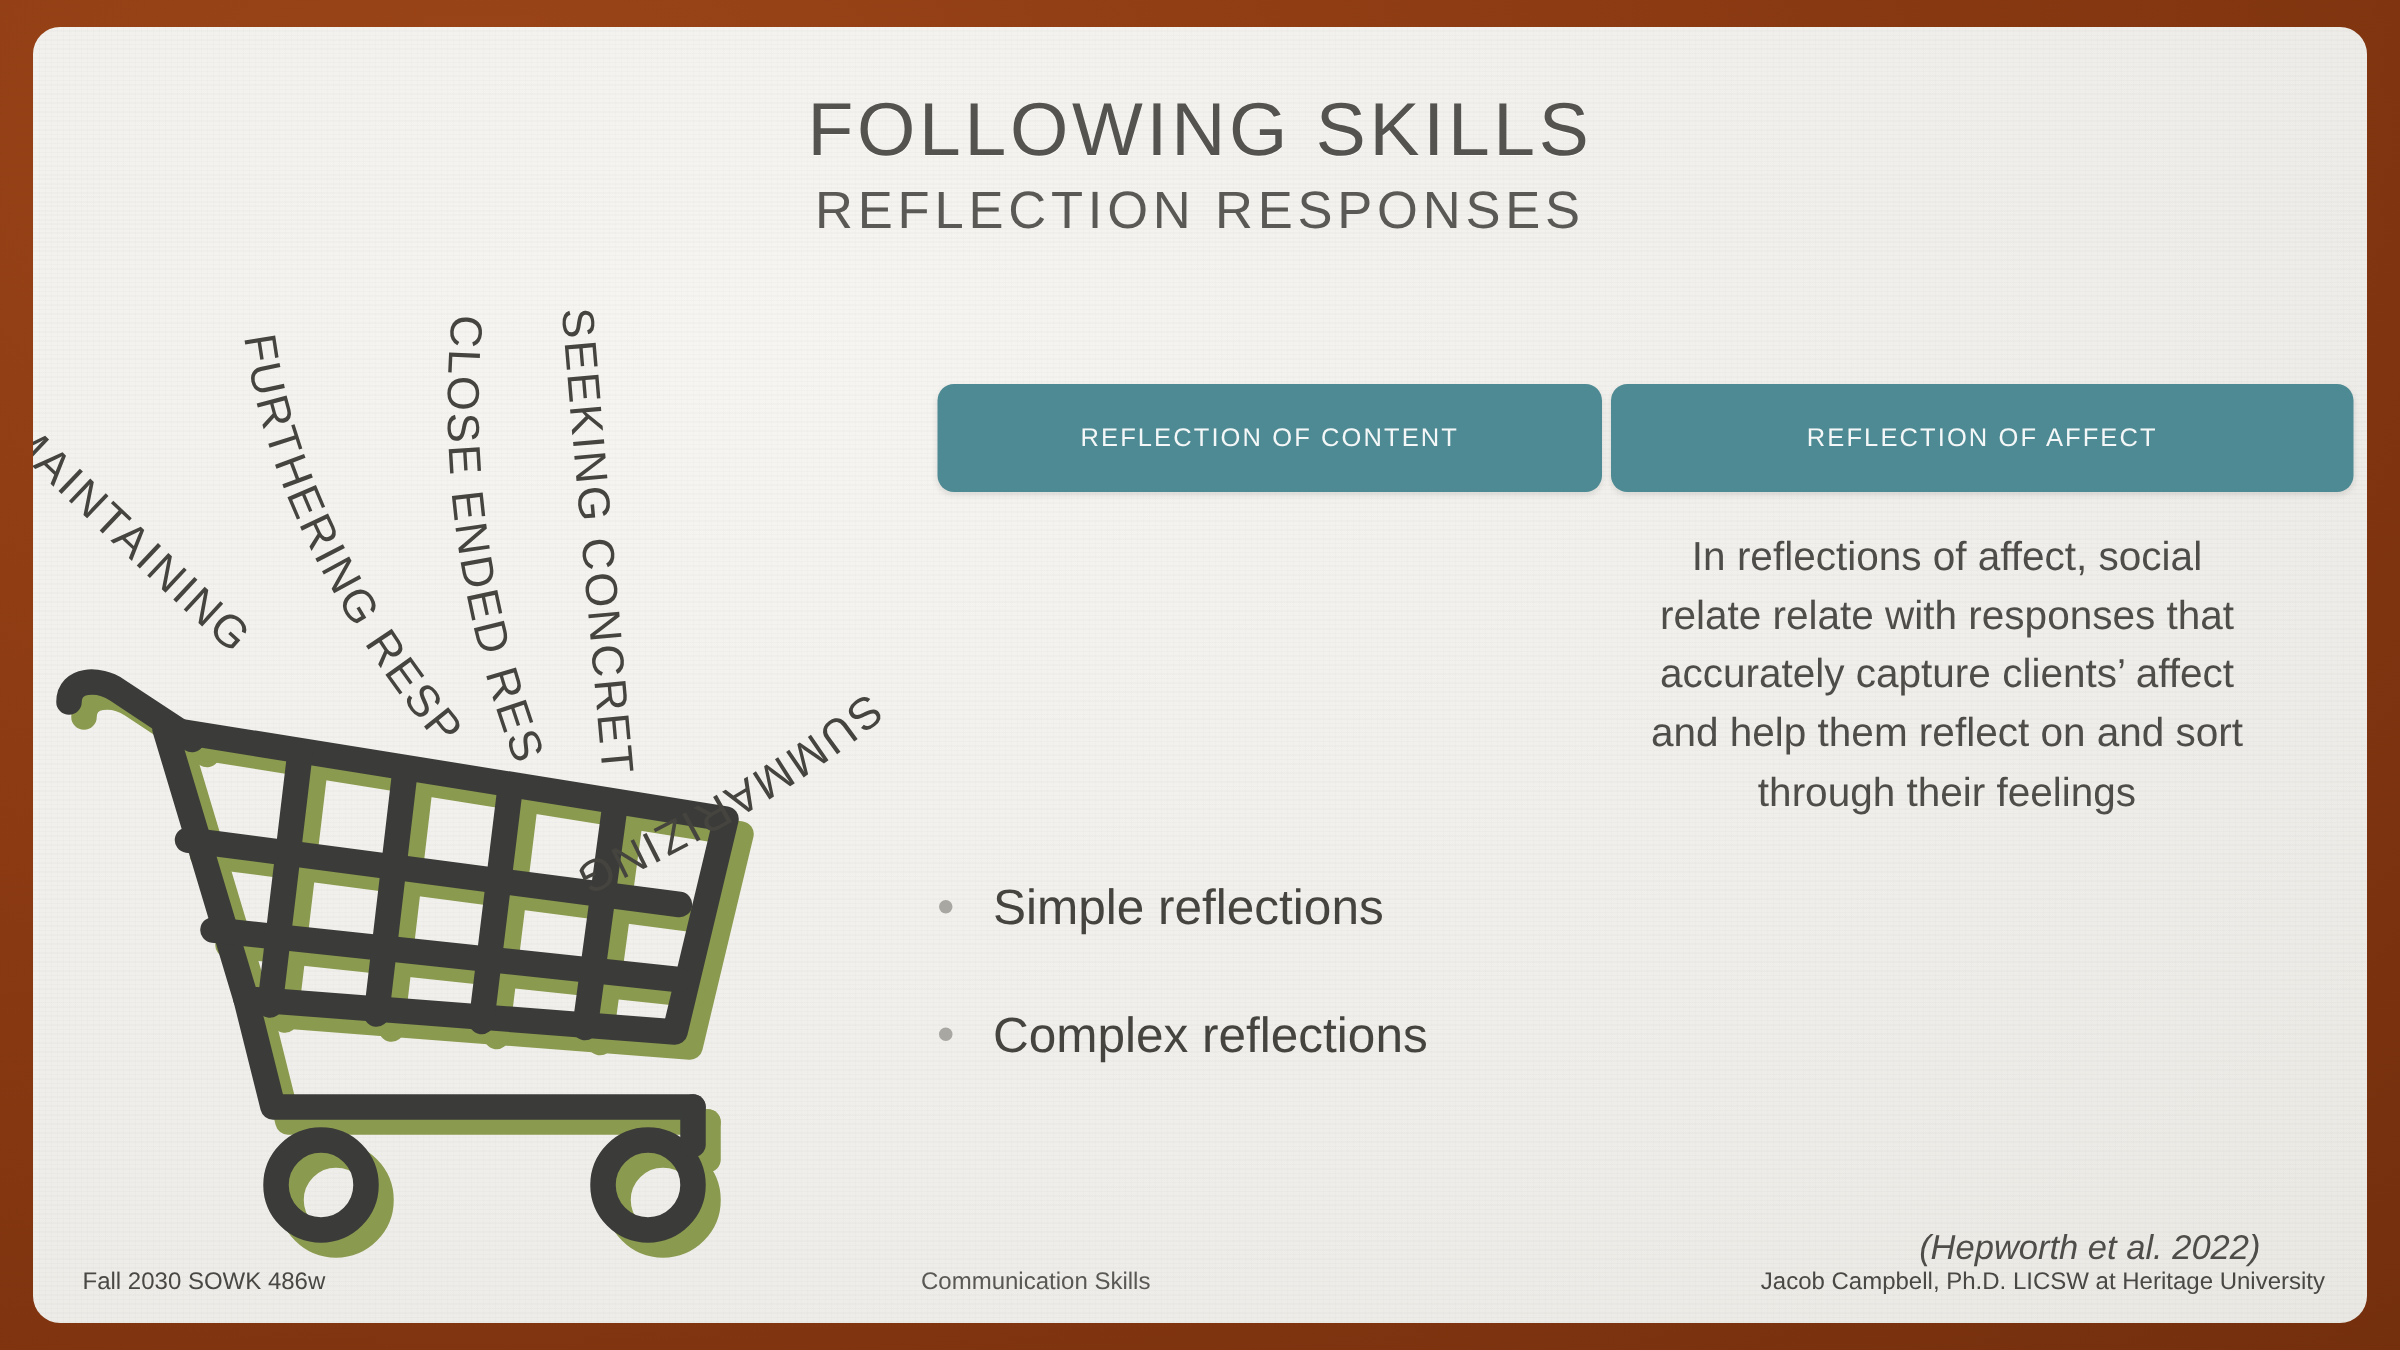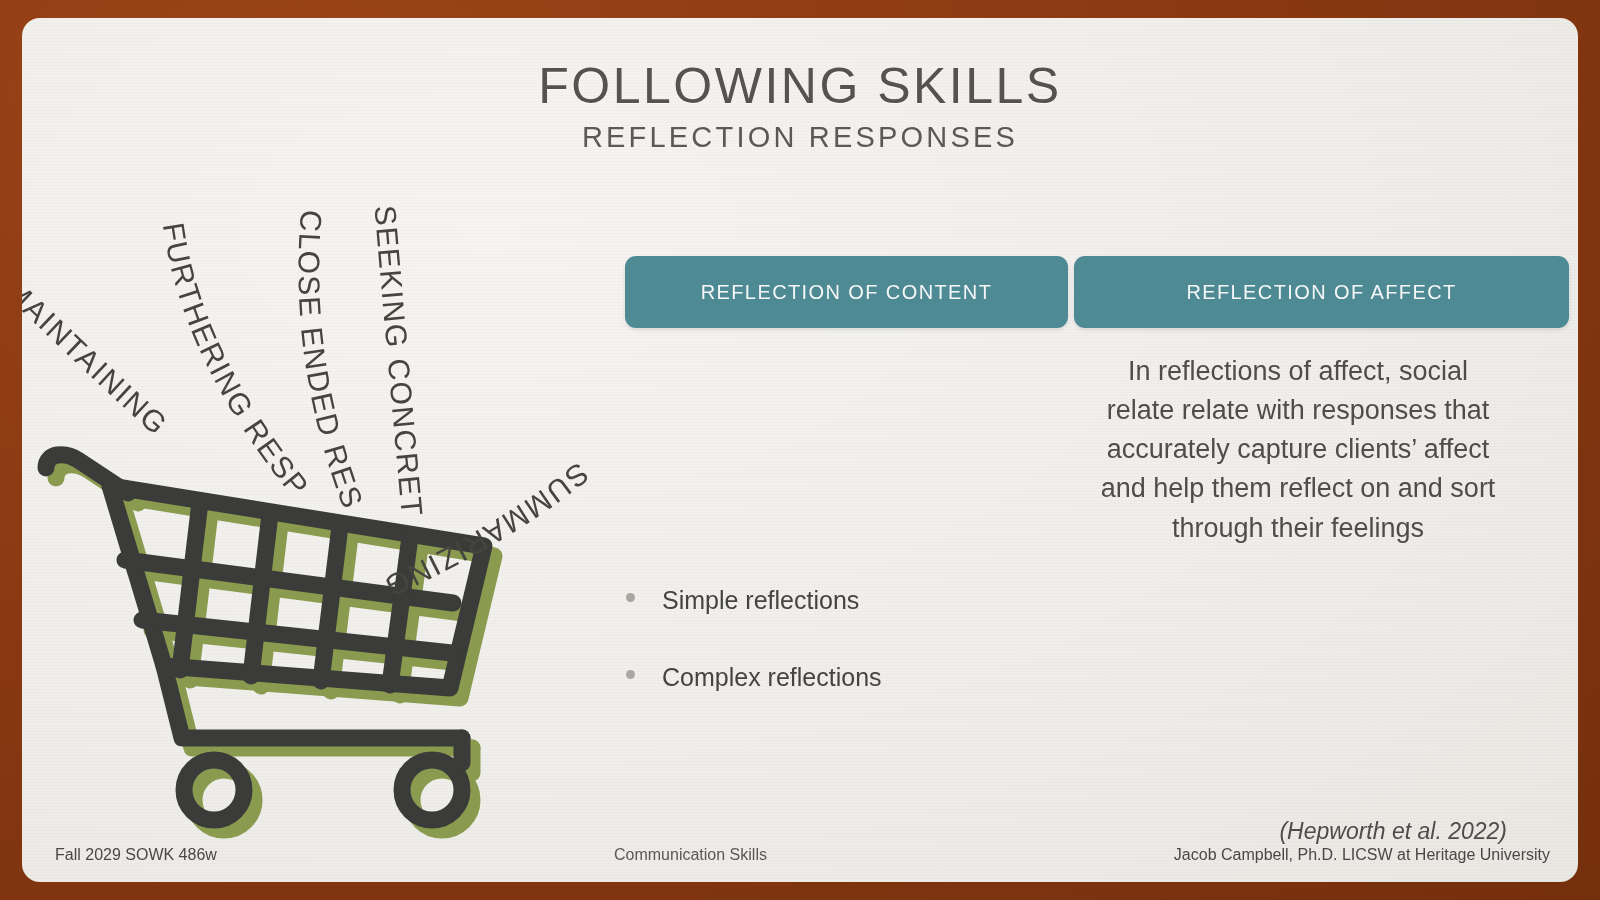--- a/index.html
+++ b/index.html
@@ -49,36 +49,36 @@
   #slide-title {
     font-size: 50px;
     letter-spacing: 2.5px;
     color: #55534f;
     font-weight: 400;
     line-height: 1.06;
     text-shadow: 0 1px 0 rgba(255,255,255,0.7);
   }
   #slide-subtitle {
     margin-top: 8px;
-    font-size: 29px;
+    font-size: 35px;
     letter-spacing: 3.2px;
     color: #5b5955;
     font-weight: 400;
   }
 
   
   .panel-header {
     position: absolute;
     height: 72px;
     border-radius: 11px;
     display: flex;
     align-items: center;
     justify-content: center;
     color: #f4f7f7;
-    font-size: 20px;
+    font-size: 17px;
     letter-spacing: 1.4px;
     box-shadow: 0 2px 4px rgba(0,0,0,0.10);
     text-align: right;
   }
   #panel-header-content {
     left: 603px;
     top: 238px;
     width: 443px;
   }
   #panel-header-affect {
@@ -123,21 +123,21 @@
     height: 9px;
     border-radius: 50%;
     background: #a9a7a1;
     margin-right: 27px;
     flex: 0 0 auto;
     position: relative;
     top: -7px;
   }
   .bullet-text {
     color: #46443f;
-    font-size: 25px;
+    font-size: 33px;
     line-height: 1;
   }
 
   
   #citation {
     position: absolute;
     right: 71px;
     top: 800px;
     font-size: 23px;
     color: #4f4d49;
@@ -279,18 +279,18 @@
         <span class="bullet-text">Simple reflections</span>
       </div>
       <div class="bullet-row">
         <span class="bullet-dot"></span>
         <span class="bullet-text">Complex reflections</span>
       </div>
     </div>
 
     <div id="citation">(Hepworth et al. 2022)</div>
 
-    <div class="footer-text" id="footer-left">Fall 2029 SOWK 486w</div>
+    <div class="footer-text" id="footer-left">Fall 2030 SOWK 486w</div>
     <div class="footer-text" id="footer-center">Communication Skills</div>
     <div class="footer-text" id="footer-right">Jacob Campbell, Ph.D. LICSW at Heritage University</div>
 
   </div>
 </div>
 
 </body></html>

